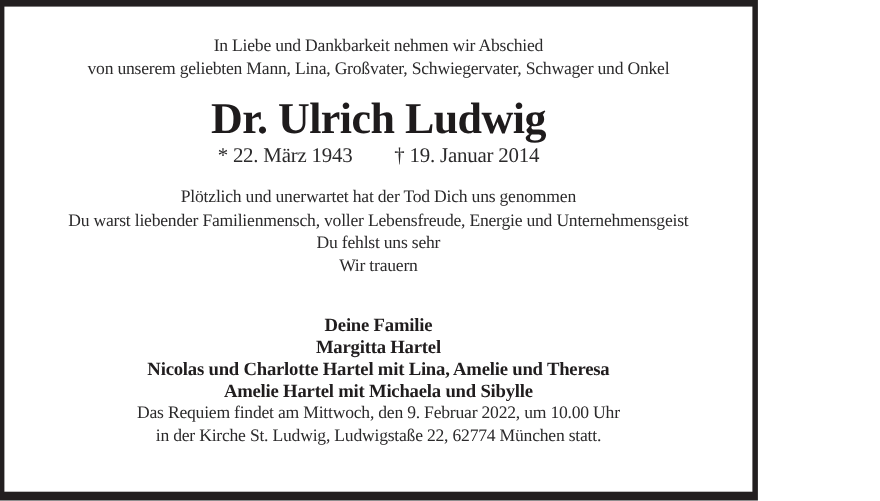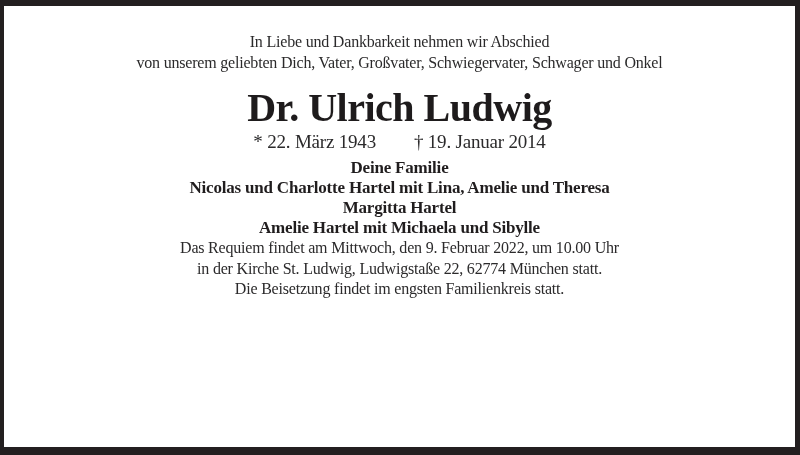--- a/index.html
+++ b/index.html
@@ -6,21 +6,21 @@
     margin: 0;
     padding: 0;
     width: 800px;
     height: 455px;
     overflow: hidden;
     background: #ffffff;
   }
   .frame {
     position: absolute;
     left: 0; top: 0;
-    width: 800px; height: 455px;
+    width: 689px; height: 455px;
     background: #231f20; 
   }
   .inner {
     position: absolute;
     left: 4px;
     right: 5px;
     top: 6px;
     bottom: 8px;
     background: #ffffff;
     font-family: "Liberation Serif", "DejaVu Serif", serif;
@@ -47,58 +47,63 @@
     display: flex;
     justify-content: center;
     gap: 38px;
   }
   .tribute {
     margin-top: 16px;
     font-size: 16px;
     line-height: 20.5px;
   }
   .mourners {
-    margin-top: 4px;
+    margin-top: 34px;
     font-size: 17px;
     line-height: 20px;
     font-weight: bold;
     color: #201d1e;
   }
   .service {
     font-size: 16px;
     line-height: 20.5px;
   }
   .line { display: block; }
 </style>
 </head>
 <body>
 
 <div class="frame">
   <div class="inner">
 
     <div class="intro">
       <span class="line">In Liebe und Dankbarkeit nehmen wir Abschied</span>
-      <span class="line">von unserem geliebten Dich, Vater, Großvater, Schwiegervater, Schwager und Onkel</span>
+      <span class="line">von unserem geliebten Mann, Lina, Großvater, Schwiegervater, Schwager und Onkel</span>
     </div>
 
     <div class="deceased-name">Dr. Ulrich Ludwig</div>
 
     <div class="dates">
       <span>* 22. März 1943</span>
       <span>† 19. Januar 2014</span>
     </div>
 
+    <div class="tribute">
+      <span class="line">Plötzlich und unerwartet hat der Tod Dich uns genommen</span>
+      <span class="line">Du warst liebender Familienmensch, voller Lebensfreude, Energie und Unternehmensgeist</span>
+      <span class="line">Du fehlst uns sehr</span>
+      <span class="line">Wir trauern</span>
+    </div>
 
     <div class="mourners">
       <span class="line">Deine Familie</span>
+      <span class="line">Margitta Hartel</span>
       <span class="line">Nicolas und Charlotte Hartel mit Lina, Amelie und Theresa</span>
-      <span class="line">Margitta Hartel</span>
       <span class="line">Amelie Hartel mit Michaela und Sibylle</span>
     </div>
 
     <div class="service">
       <span class="line">Das Requiem findet am Mittwoch, den 9. Februar 2022, um 10.00 Uhr</span>
       <span class="line">in der Kirche St. Ludwig, Ludwigstaße 22, 62774 München statt.</span>
-      <span class="line">Die Beisetzung findet im engsten Familienkreis statt.</span>
     </div>
 
   </div>
 </div>
 
 </body></html>

